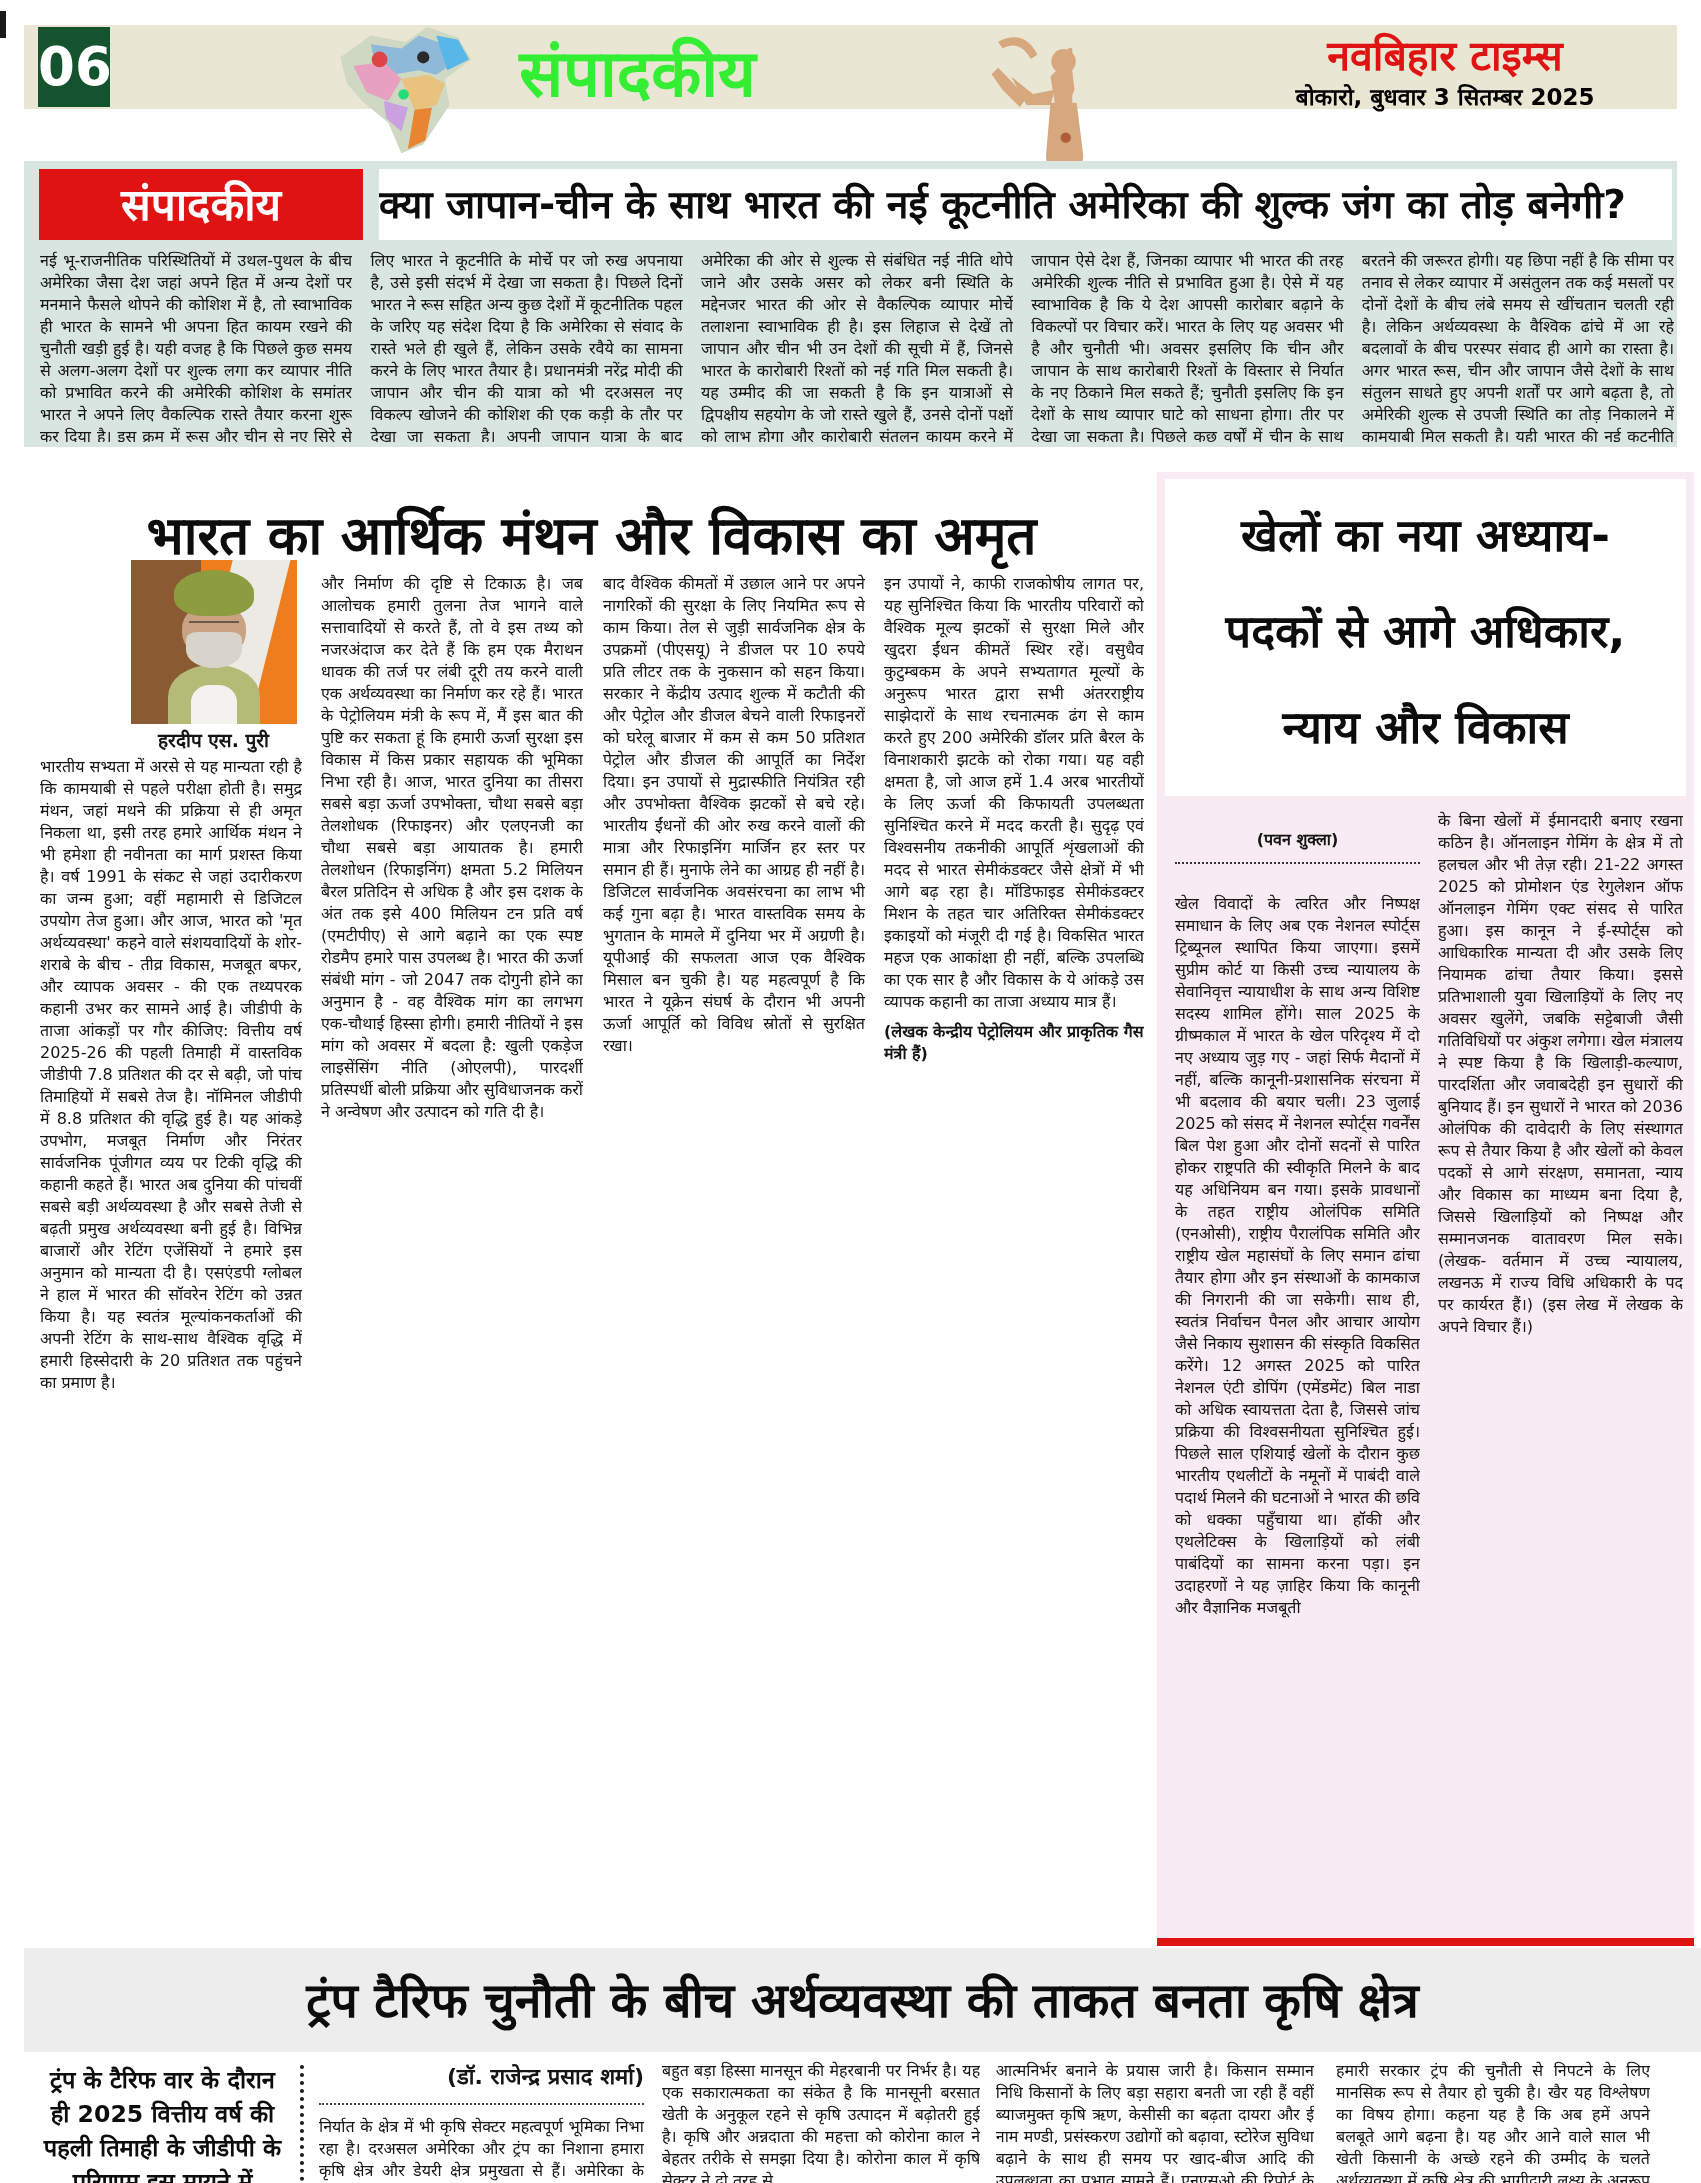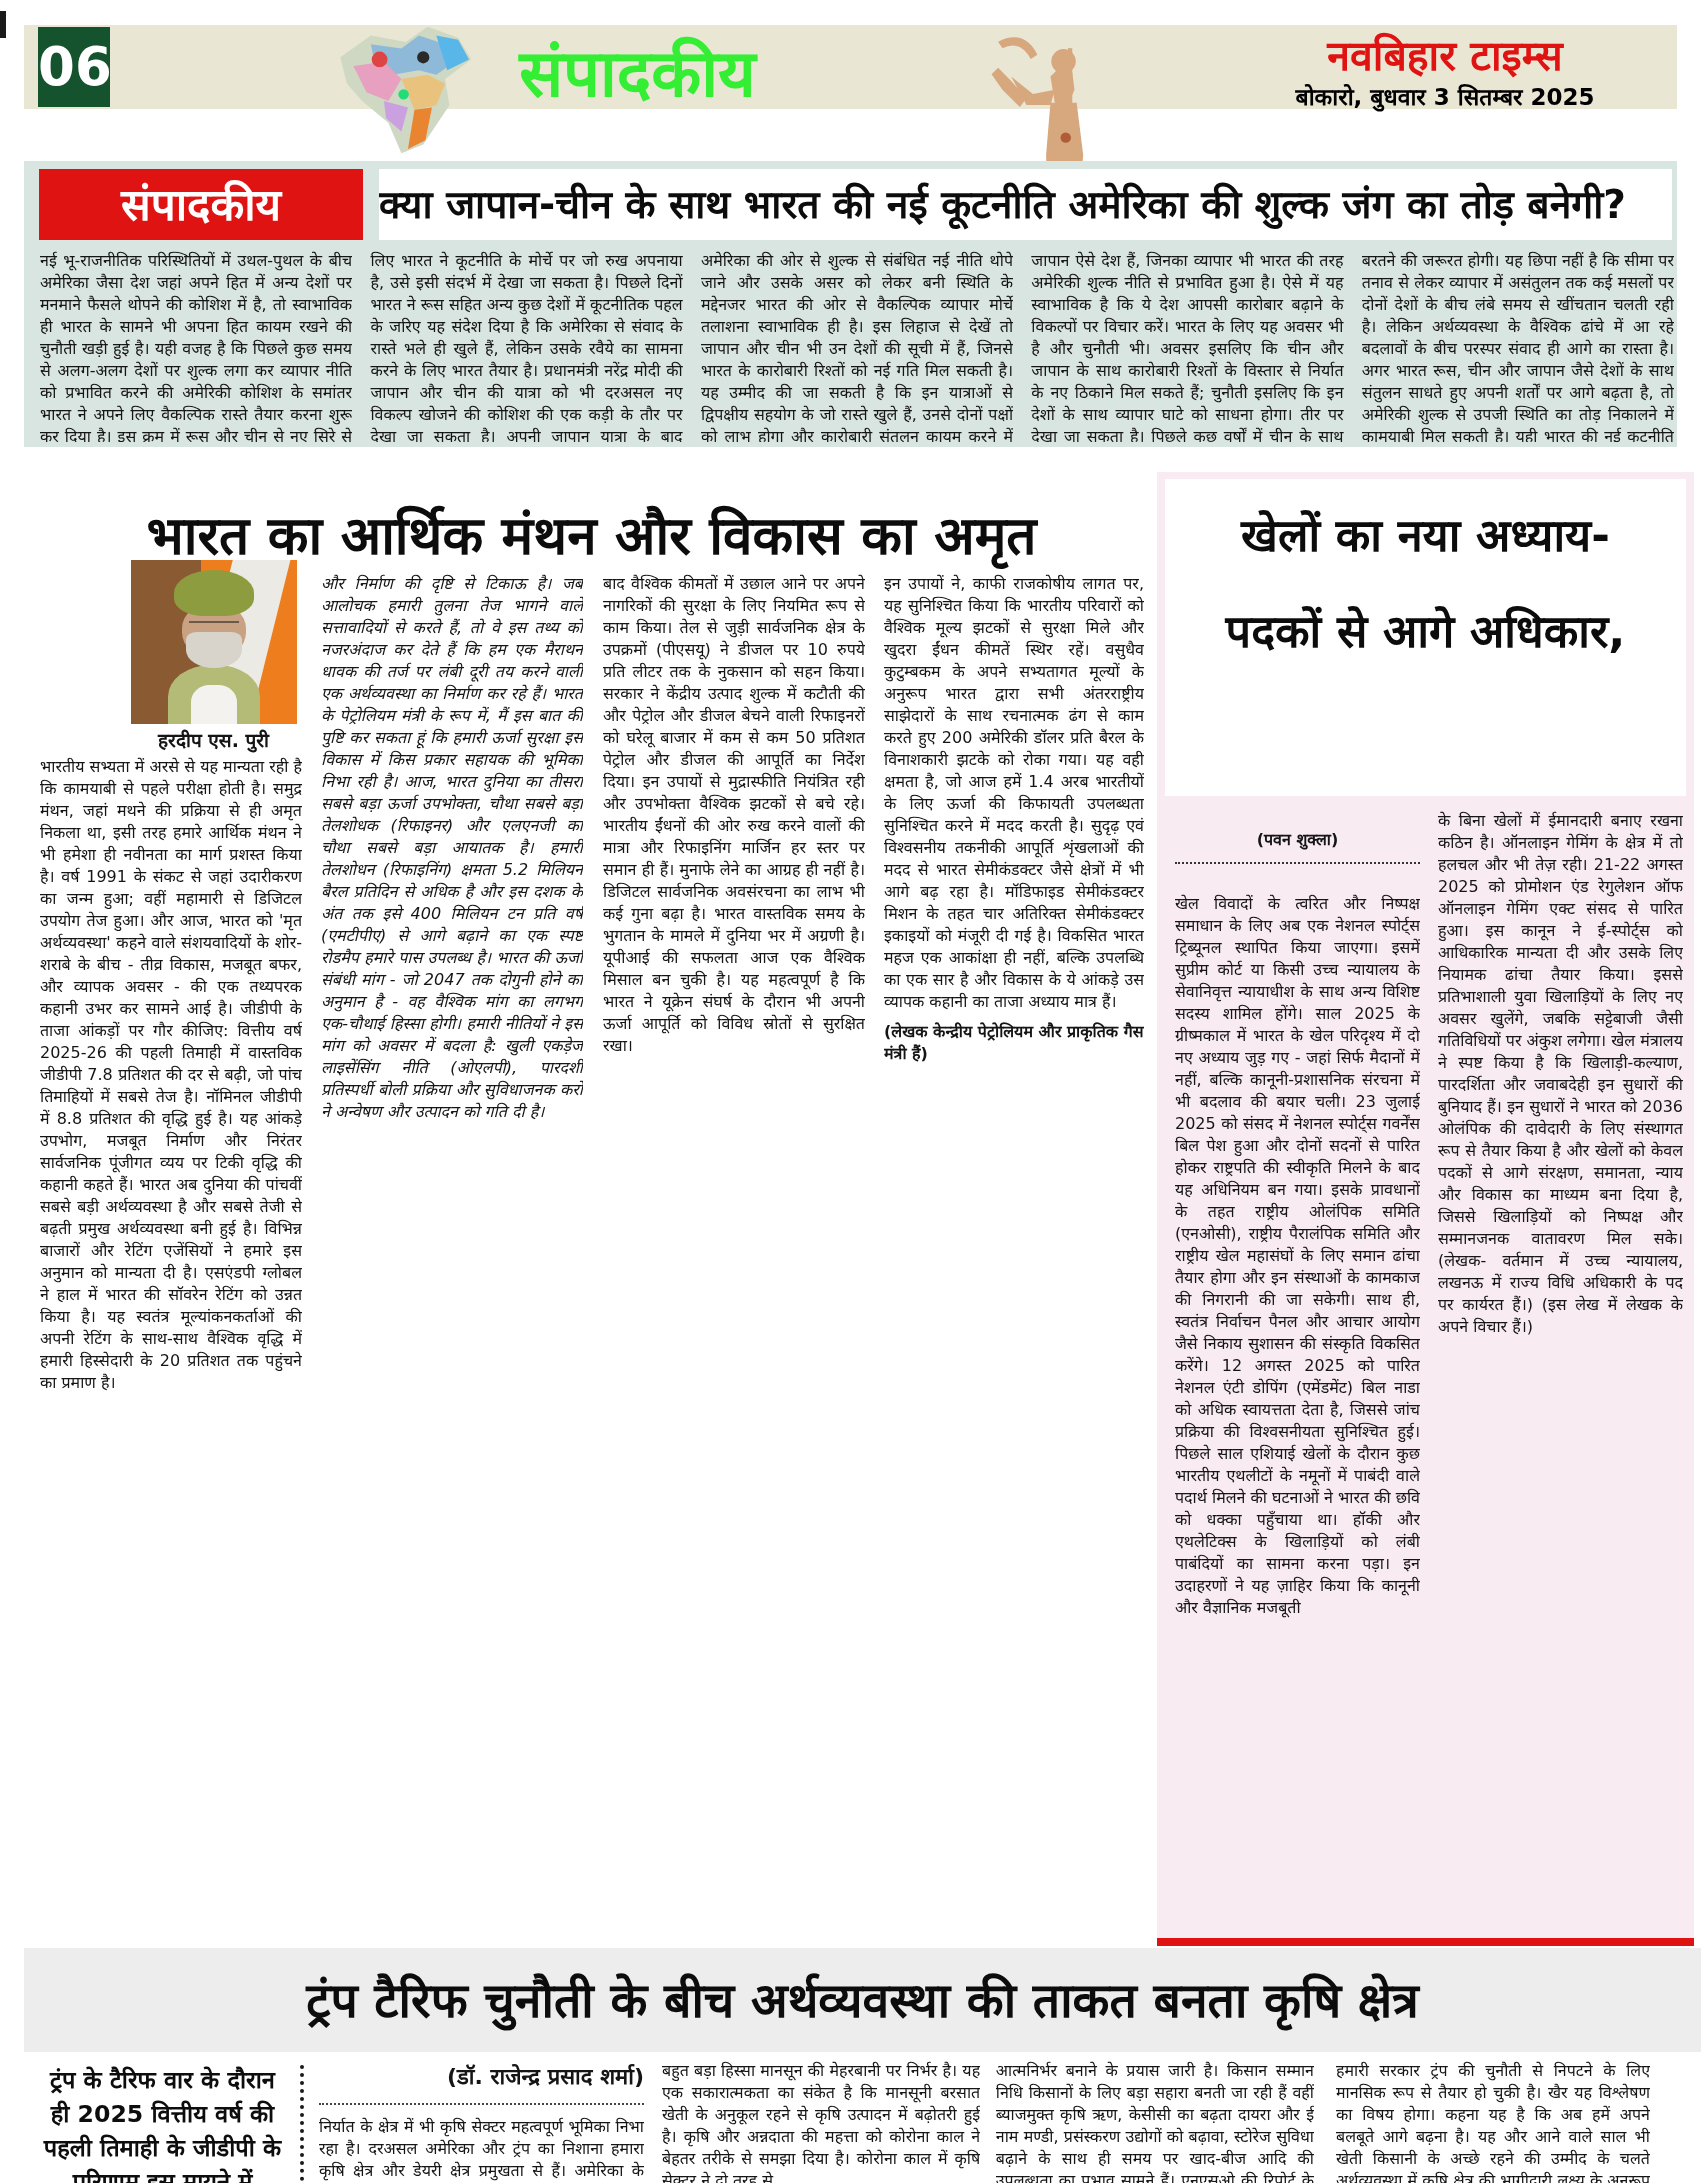--- a/index.html
+++ b/index.html
@@ -32,21 +32,21 @@
   .edit-headline{font-weight:bold;font-size:39px;line-height:71px;text-align:left;
     white-space:nowrap;overflow:hidden;color:#0c0c0c;}
   .edit-cols{left:40px;top:250px;width:1634px;height:192px;display:flex;gap:18.3px;}
   .edit-col{flex:1;}
   
   .main-headline{left:39px;top:492px;width:1105px;height:87px;font-weight:bold;font-size:53px;
     line-height:87px;text-align:center;white-space:nowrap;overflow:hidden;color:#0c0c0c;}
   .author-photo{left:131px;top:560px;width:166px;height:164px;overflow:hidden;background:#8a5a33;}
   .photo-byline{left:122px;top:727px;width:183px;text-align:center;font-weight:bold;font-size:19px;}
   .mcol1{left:40px;top:756px;width:262px;height:1175px;}
-  .mcol2{left:321px;top:573px;width:262px;height:1358px;font-style:italic;}
+  .mcol2{left:321px;top:573px;width:262px;height:1358px;}
   .mcol3{left:603px;top:573px;width:262px;height:1358px;}
   .mcol4{left:884px;top:573px;width:260px;height:1358px;}
   .credit{font-weight:bold;margin-top:7.9px;}
   
   .sports-box{left:1157px;top:472px;width:537px;height:1466px;background:#f8ebf1;border-bottom:8.7px solid #e01313;}
   .sports-headline-card{left:1165px;top:479px;width:521px;height:308px;background:#ffffff;padding-top:9px;}
   .sports-headline-line{font-weight:bold;font-size:45px;line-height:96px;text-align:center;
     white-space:nowrap;overflow:hidden;color:#0c0c0c;}
   .sports-byline{left:1175px;top:828px;width:245px;text-align:center;font-weight:bold;font-size:16px;
     border-bottom:2.6px dotted #333;padding-bottom:12.2px;}
@@ -154,20 +154,21 @@
 <div class="abs mcol3 bodytext just colbox">बाद वैश्विक कीमतों में उछाल आने पर अपने नागरिकों की सुरक्षा के लिए नियमित रूप से काम किया। तेल से जुड़ी सार्वजनिक क्षेत्र के उपक्रमों (पीएसयू) ने डीजल पर 10 रुपये प्रति लीटर तक के नुकसान को सहन किया। सरकार ने केंद्रीय उत्पाद शुल्क में कटौती की और पेट्रोल और डीजल बेचने वाली रिफाइनरों को घरेलू बाजार में कम से कम 50 प्रतिशत पेट्रोल और डीजल की आपूर्ति का निर्देश दिया। इन उपायों से मुद्रास्फीति नियंत्रित रही और उपभोक्ता वैश्विक झटकों से बचे रहे। भारतीय ईंधनों की ओर रुख करने वालों की मात्रा और रिफाइनिंग मार्जिन हर स्तर पर समान ही हैं। मुनाफे लेने का आग्रह ही नहीं है। डिजिटल सार्वजनिक अवसंरचना का लाभ भी कई गुना बढ़ा है। भारत वास्तविक समय के भुगतान के मामले में दुनिया भर में अग्रणी है। यूपीआई की सफलता आज एक वैश्विक मिसाल बन चुकी है। यह महत्वपूर्ण है कि भारत ने यूक्रेन संघर्ष के दौरान भी अपनी ऊर्जा आपूर्ति को विविध स्रोतों से सुरक्षित रखा।</div>
 <div class="abs mcol4 bodytext colbox">
   <div class="just">इन उपायों ने, काफी राजकोषीय लागत पर, यह सुनिश्चित किया कि भारतीय परिवारों को वैश्विक मूल्य झटकों से सुरक्षा मिले और खुदरा ईंधन कीमतें स्थिर रहें। वसुधैव कुटुम्बकम के अपने सभ्यतागत मूल्यों के अनुरूप भारत द्वारा सभी अंतरराष्ट्रीय साझेदारों के साथ रचनात्मक ढंग से काम करते हुए 200 अमेरिकी डॉलर प्रति बैरल के विनाशकारी झटके को रोका गया। यह वही क्षमता है, जो आज हमें 1.4 अरब भारतीयों के लिए ऊर्जा की किफायती उपलब्धता सुनिश्चित करने में मदद करती है। सुदृढ़ एवं विश्वसनीय तकनीकी आपूर्ति शृंखलाओं की मदद से भारत सेमीकंडक्टर जैसे क्षेत्रों में भी आगे बढ़ रहा है। मॉडिफाइड सेमीकंडक्टर मिशन के तहत चार अतिरिक्त सेमीकंडक्टर इकाइयों को मंजूरी दी गई है। विकसित भारत महज एक आकांक्षा ही नहीं, बल्कि उपलब्धि का एक सार है और विकास के ये आंकड़े उस व्यापक कहानी का ताजा अध्याय मात्र हैं।</div>
   <div class="credit">(लेखक केन्द्रीय पेट्रोलियम और प्राकृतिक गैस मंत्री हैं)</div>
 </div>
 
 <div class="abs sports-box"></div>
 <div class="abs sports-headline-card">
   <div class="sports-headline-line">खेलों का नया अध्याय-</div>
   <div class="sports-headline-line">पदकों से आगे अधिकार,</div>
+  <div class="sports-headline-line">न्याय और विकास</div>
 </div>
 <div class="abs sports-byline">(पवन शुक्ला)</div>
 <div class="abs scol1 bodytext just colbox">खेल विवादों के त्वरित और निष्पक्ष समाधान के लिए अब एक नेशनल स्पोर्ट्स ट्रिब्यूनल स्थापित किया जाएगा। इसमें सुप्रीम कोर्ट या किसी उच्च न्यायालय के सेवानिवृत्त न्यायाधीश के साथ अन्य विशिष्ट सदस्य शामिल होंगे। साल 2025 के ग्रीष्मकाल में भारत के खेल परिदृश्य में दो नए अध्याय जुड़ गए - जहां सिर्फ मैदानों में नहीं, बल्कि कानूनी-प्रशासनिक संरचना में भी बदलाव की बयार चली। 23 जुलाई 2025 को संसद में नेशनल स्पोर्ट्स गवर्नेंस बिल पेश हुआ और दोनों सदनों से पारित होकर राष्ट्रपति की स्वीकृति मिलने के बाद यह अधिनियम बन गया। इसके प्रावधानों के तहत राष्ट्रीय ओलंपिक समिति (एनओसी), राष्ट्रीय पैरालंपिक समिति और राष्ट्रीय खेल महासंघों के लिए समान ढांचा तैयार होगा और इन संस्थाओं के कामकाज की निगरानी की जा सकेगी। साथ ही, स्वतंत्र निर्वाचन पैनल और आचार आयोग जैसे निकाय सुशासन की संस्कृति विकसित करेंगे। 12 अगस्त 2025 को पारित नेशनल एंटी डोपिंग (एमेंडमेंट) बिल नाडा को अधिक स्वायत्तता देता है, जिससे जांच प्रक्रिया की विश्वसनीयता सुनिश्चित हुई। पिछले साल एशियाई खेलों के दौरान कुछ भारतीय एथलीटों के नमूनों में पाबंदी वाले पदार्थ मिलने की घटनाओं ने भारत की छवि को धक्का पहुँचाया था। हॉकी और एथलेटिक्स के खिलाड़ियों को लंबी पाबंदियों का सामना करना पड़ा। इन उदाहरणों ने यह ज़ाहिर किया कि कानूनी और वैज्ञानिक मजबूती</div>
 <div class="abs scol2 bodytext just colbox">के बिना खेलों में ईमानदारी बनाए रखना कठिन है। ऑनलाइन गेमिंग के क्षेत्र में तो हलचल और भी तेज़ रही। 21-22 अगस्त 2025 को प्रोमोशन एंड रेगुलेशन ऑफ ऑनलाइन गेमिंग एक्ट संसद से पारित हुआ। इस कानून ने ई-स्पोर्ट्स को आधिकारिक मान्यता दी और उसके लिए नियामक ढांचा तैयार किया। इससे प्रतिभाशाली युवा खिलाड़ियों के लिए नए अवसर खुलेंगे, जबकि सट्टेबाजी जैसी गतिविधियों पर अंकुश लगेगा। खेल मंत्रालय ने स्पष्ट किया है कि खिलाड़ी-कल्याण, पारदर्शिता और जवाबदेही इन सुधारों की बुनियाद हैं। इन सुधारों ने भारत को 2036 ओलंपिक की दावेदारी के लिए संस्थागत रूप से तैयार किया है और खेलों को केवल पदकों से आगे संरक्षण, समानता, न्याय और विकास का माध्यम बना दिया है, जिससे खिलाड़ियों को निष्पक्ष और सम्मानजनक वातावरण मिल सके। (लेखक- वर्तमान में उच्च न्यायालय, लखनऊ में राज्य विधि अधिकारी के पद पर कार्यरत हैं।) (इस लेख में लेखक के अपने विचार हैं।)</div>
 
 <div class="abs agri-band">
   <div class="agri-headline">ट्रंप टैरिफ चुनौती के बीच अर्थव्यवस्था की ताकत बनता कृषि क्षेत्र</div>
 </div>
 
 <div class="abs agri-intro">ट्रंप के टैरिफ वार के दौरान ही 2025 वित्तीय वर्ष की पहली तिमाही के जीडीपी के परिणाम इस मायने में महत्वपूर्ण हो जाते है कि ट्रंप द्वारा हमारी अर्थव्यवस्था को मृत अर्थव्यवस्था करार देने के बावजूद चीन से भी हमारी जीडीपी विकास दर अधिक रही है। राष्ट्रीय सांख्यिकी संगठन एनएसओ द्वारा जारी रिपोर्ट के अनुसार जीडीपी 7.8 प्रतिशत रही है। यह पिछले एक साल यानी कि अप्रैल-जून 2024, जुलाई-सितंबर 2024, अक्टूबर-दिसंबर 2024 और जनवरी-मार्च 2025 की तुलना में भी अधिक है।</div>

